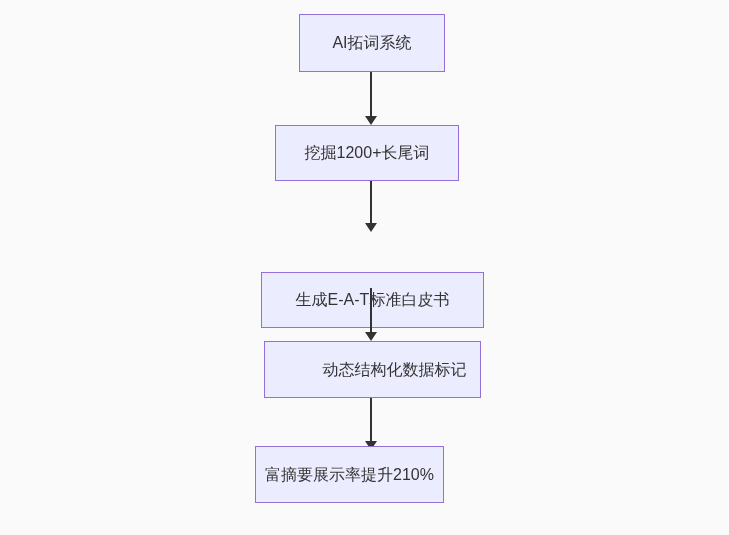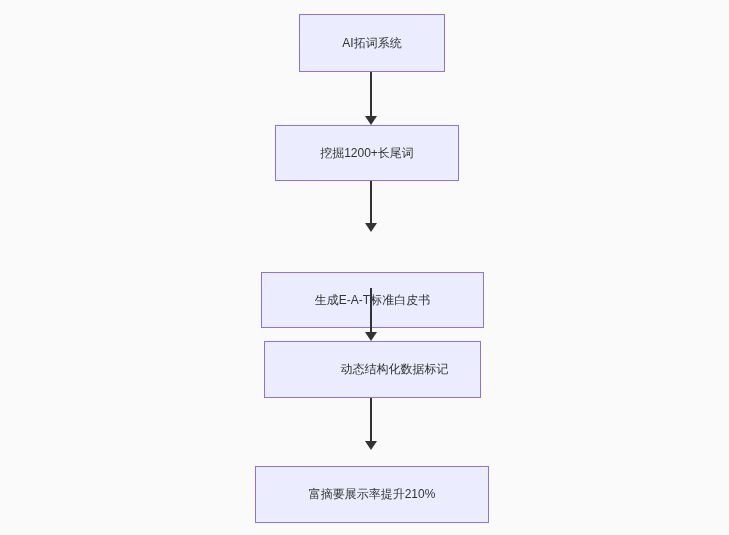--- a/index.html
+++ b/index.html
@@ -22,21 +22,21 @@
     position: absolute;
     box-sizing: border-box;
     background: var(--node-fill, #ECECFF);
     border: 1px solid var(--node-border, #9370DB);
     display: flex;
     align-items: center;
     justify-content: center;
   }
   .node-label {
     color: var(--text, #333333);
-    font-size: 12px;
+    font-size: 16px;
     line-height: 1.2;
     white-space: nowrap;
     text-align: right;
   }
   .edge {
     position: absolute;
     width: 16px;
   }
   .edge-line {
     position: absolute;
@@ -93,17 +93,17 @@
 
   <div class="node" style="left:264px; top:341px; width:217px; height:57px;padding-left:44px;">
     <span class="node-label">动态结构化数据标记</span>
   </div>
 
   <div class="edge" style="left:363px; top:398px; height:52px;">
     <div class="edge-line"></div>
     <div class="edge-head"></div>
   </div>
 
-  <div class="node" style="left:255px; top:466px; width:234px; height:57px;">
+  <div class="node" style="left:255px; top:446px; width:189px; height:57px;">
     <span class="node-label">富摘要展示率提升210%</span>
   </div>
 
 </div>
 
 </body></html>

